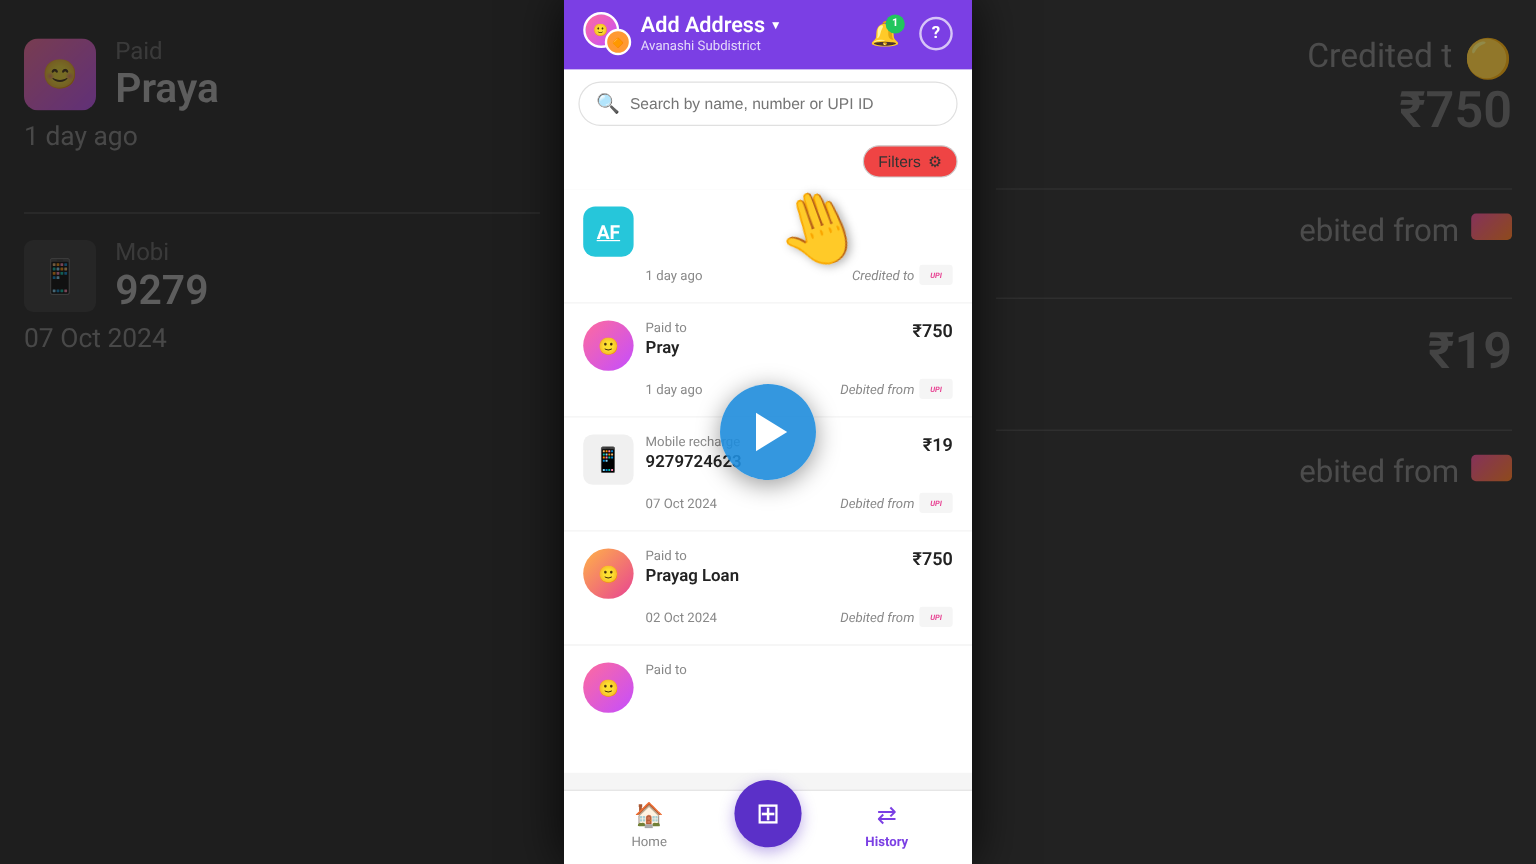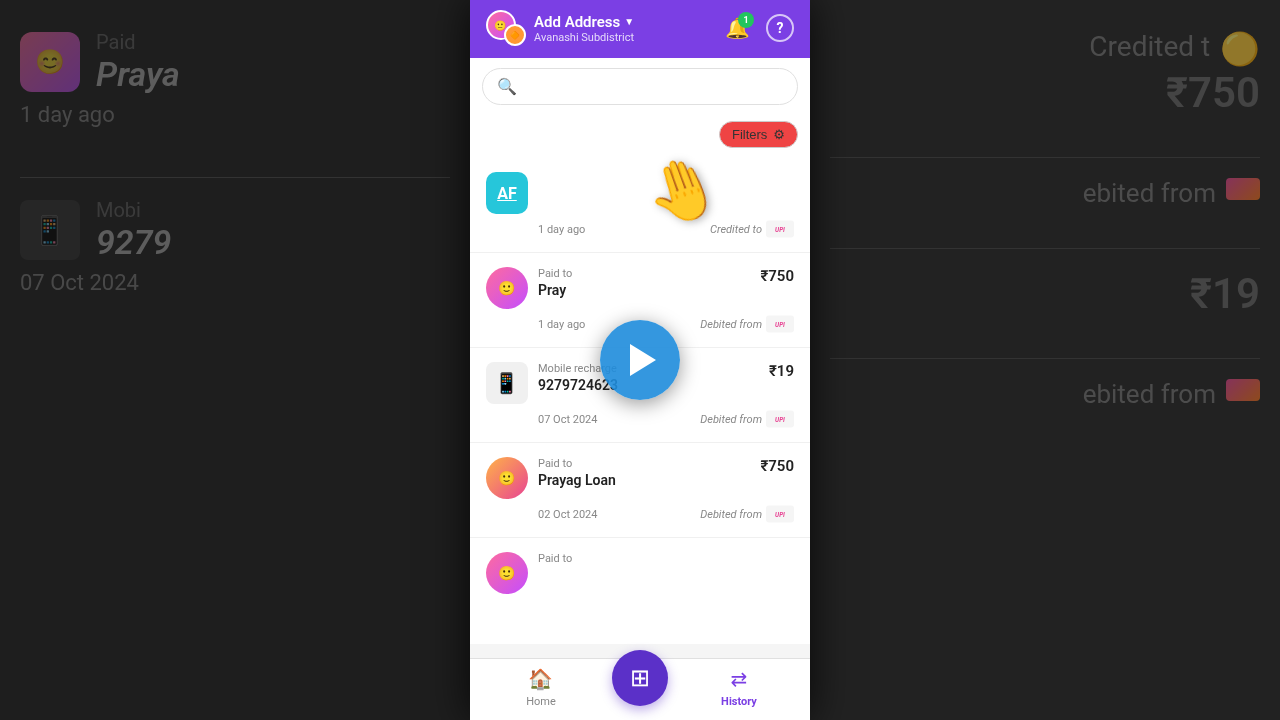--- a/index.html
+++ b/index.html
@@ -121,21 +121,21 @@
     }
 
     .header-title-row {
       display: flex;
       align-items: center;
       gap: 4px;
     }
 
     .header-title {
       color: white;
-      font-size: 15px;
+      font-size: 18px;
       font-weight: 600;
     }
 
     .dropdown-icon {
       color: white;
       font-size: 10px;
     }
 
     .header-subtitle {
       color: rgba(255,255,255,0.8);
@@ -516,21 +516,20 @@
 
     .bg-date {
       font-size: 22px;
       color: #888;
     }
 
     .bg-name-trunc {
       font-size: 34px;
       font-weight: 600;
       color: #bbb;
-      font-style: italic;
     }
 
     .bg-sep-line {
       border: none;
       border-top: 1px solid #333;
       margin: 20px 0;
     }
 
     
     .bg-amount-display {
@@ -647,20 +646,21 @@
       </div>
       <div class="help-btn">
         <span>?</span>
       </div>
     </div>
   </div>
 
   <div class="search-container">
     <div class="search-bar">
       <span class="search-icon">🔍</span>
+      <input class="search-input" type="text" placeholder="Search by name, number or UPI ID" style="">
     </div>
   </div>
 
   <div class="filters-row">
     <button class="filters-btn">
       <span>Filters</span>
       <span>⚙</span>
     </button>
   </div>
 

